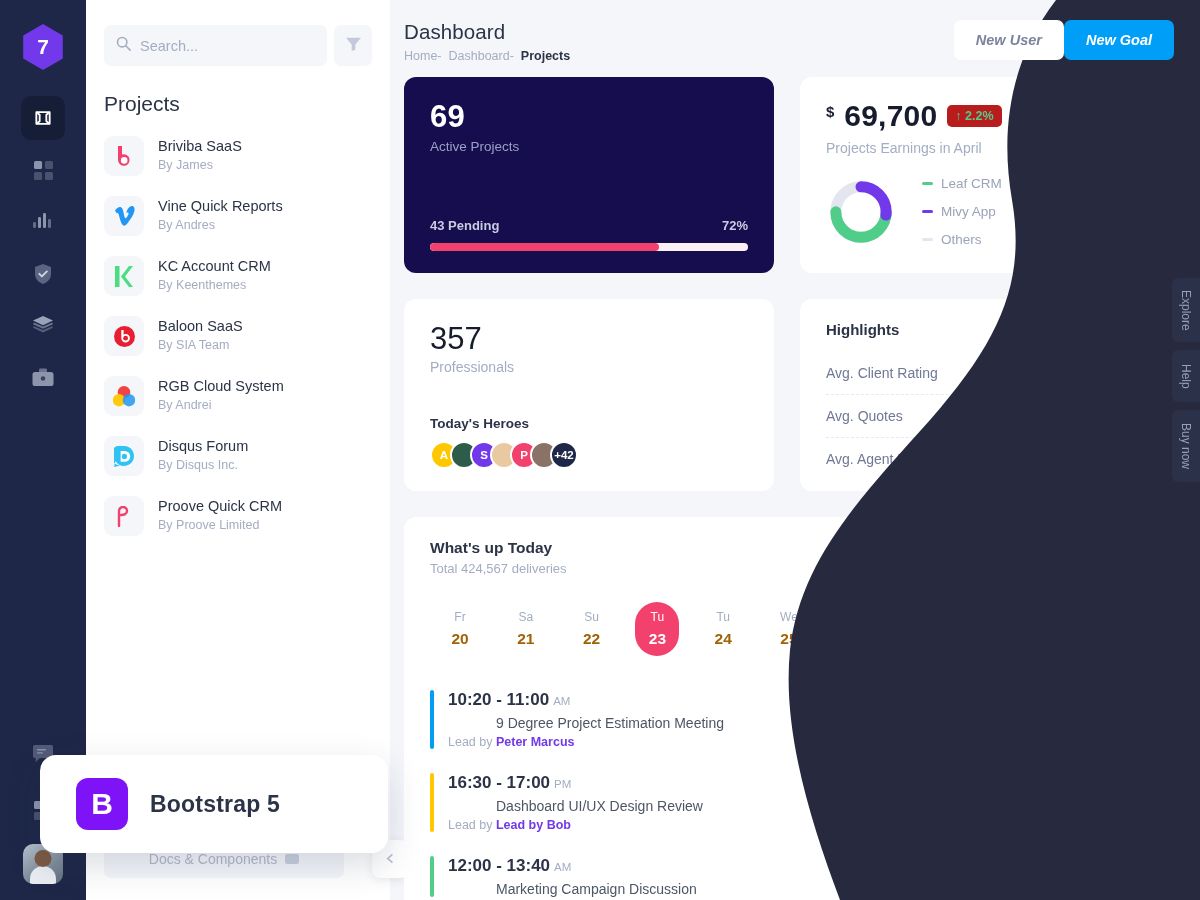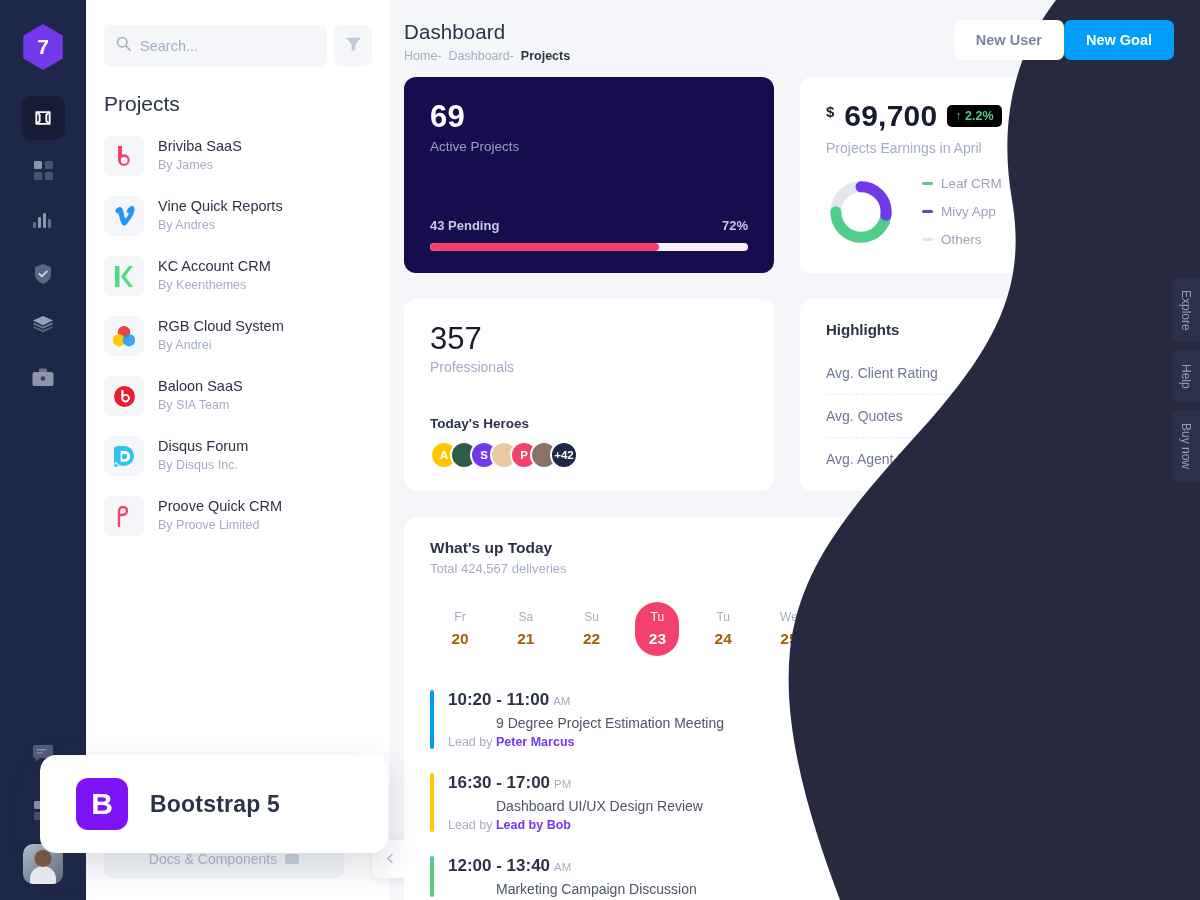--- a/index.html
+++ b/index.html
@@ -80,21 +80,21 @@
     background:#ffffff; border-radius: 8px; display:flex; align-items:center;
     justify-content:center; box-shadow: 0 2px 10px rgba(40,50,80,.10);
   }
 
   
   .main { position: absolute; left: 390px; top: 0; right: 0; height: 900px; }
   .page-head { padding: 20px 26px 0 14px; display: flex; align-items: flex-start; justify-content: space-between; }
   .page-title { font-size: 20.5px; color: #2b3346; letter-spacing: .1px; }
   .crumbs { margin-top: 5px; font-size: 12.5px; color: #a3adc2; display:flex; gap: 7px; }
   .crumbs .cur { color: #2b3346; font-weight: 600; }
-  .head-actions { display: flex; align-items: flex-end; gap: 0px; position: relative; z-index: 6;}
+  .head-actions { display: flex; align-items: flex-end; gap: 0px; position: relative; z-index: 6; font-style: italic;}
   .btn-light {
     background: #ffffff; color: #7b849c; font-size: 14.5px; font-weight: 600;
     padding: 12px 22px; border-radius: 7px;
   }
   .btn-primary {
     background: #009ef7; color: #ffffff; font-size: 14.5px; font-weight: 700;
     padding: 12px 22px; border-radius: 7px;
   }
 
   .grid { padding: 14px 26px 0 14px; display: grid; grid-template-columns: 370px 1fr; gap: 26px; }
@@ -108,21 +108,21 @@
   .big-num { font-size: 31px; font-weight: 700; color:#ffffff; letter-spacing:.3px; }
   .big-sub { font-size: 13.5px; color:#9aa0c4; margin-top: 4px; }
   .prog-row { display:flex; justify-content: space-between; font-size: 13px; font-weight: 700; color:#c9cbe0; margin-bottom: 10px; }
   .prog-track { height: 8px; background:#fdf0f4; border-radius: 5px; overflow:hidden; }
   .prog-fill { height: 100%; background:#f1416c; border-radius: 5px; }
 
   .card-earn { padding: 22px 26px 20px 26px; height: 196px; }
   .earn-top { display:flex; align-items:center; gap: 10px; }
   .dollar { font-size: 15px; font-weight: 600; color:#1a1b36; align-self:flex-start; margin-top:4px;}
   .earn-amt { font-size: 30px; font-weight: 700; color:#161c2d; letter-spacing: .2px; }
-  .badge-up { background:#000000; color:#50cd89; font-size: 12.5px; font-weight: 700; padding: 4px 8px; border-radius: 5px; }
+  .badge-up { background:#b91c1c; color:#50cd89; font-size: 12.5px; font-weight: 700; padding: 4px 8px; border-radius: 5px; }
   .earn-sub { font-size: 14px; color:#a3adc2; margin-top: 7px; }
   .earn-body { display:flex; align-items:center; margin-top: 20px; }
   .donut { width: 66px; height: 66px; flex:none; margin-left: 2px; }
   .legend { margin-left: 28px; display:flex; flex-direction: column; gap: 13px; flex: 1;}
   .leg-row { display:flex; align-items:center; justify-content: space-between; }
   .leg-left { display:flex; align-items:center; gap: 8px; }
   .leg-dash { width: 11px; height: 3px; border-radius: 2px; display:block; }
   .leg-name { font-size: 13.5px; color:#9aa3b8; }
   .leg-val { font-size: 13.5px; font-weight: 700; color:#4d5666; }
 
@@ -339,42 +339,42 @@
               <path d="M6 10.5L14 0h4l-8 10.5L18 21h-4z" fill="#4ade80"></path>
             </svg>
         </div>
         <div>
           <div class="proj-name">KC Account CRM</div>
           <div class="proj-by">By Keenthemes</div>
         </div>
       </div>
       <div class="proj-item">
         <div class="proj-logo">
-          <svg width="22" height="21" viewBox="0 0 22 21">
-            <circle cx="11" cy="6.2" r="6.2" fill="#ef4444"></circle>
-            <circle cx="6" cy="14.2" r="6.2" fill="#ffc700" opacity=".95"></circle>
-            <circle cx="16" cy="14.2" r="6.2" fill="#2196f3" opacity=".85"></circle>
-          </svg>
-        </div>
-        <div>
-          <div class="proj-name">RGB Cloud System</div>
-          <div class="proj-by">By Andrei</div>
-        </div>
-      </div>
-      <div class="proj-item">
-        <div class="proj-logo">
           <svg width="21" height="21" viewBox="0 0 21 21">
               <circle cx="10.5" cy="10.5" r="10.5" fill="#e81e33"></circle>
               <path d="M7.3 4h2.3v4.4a4.3 4.3 0 11-2.3 3.8V4z" fill="#fff"></path>
               <circle cx="11.6" cy="12.2" r="2.4" fill="#e81e33"></circle>
             </svg>
         </div>
         <div>
           <div class="proj-name">Baloon SaaS</div>
           <div class="proj-by">By SIA Team</div>
+        </div>
+      </div>
+      <div class="proj-item">
+        <div class="proj-logo">
+          <svg width="22" height="21" viewBox="0 0 22 21">
+            <circle cx="11" cy="6.2" r="6.2" fill="#ef4444"></circle>
+            <circle cx="6" cy="14.2" r="6.2" fill="#ffc700" opacity=".95"></circle>
+            <circle cx="16" cy="14.2" r="6.2" fill="#2196f3" opacity=".85"></circle>
+          </svg>
+        </div>
+        <div>
+          <div class="proj-name">RGB Cloud System</div>
+          <div class="proj-by">By Andrei</div>
         </div>
       </div>
       <div class="proj-item">
         <div class="proj-logo">
           <svg width="21" height="21" viewBox="0 0 21 21">
               <path d="M10 0a10 10 0 11-8.6 15.1L0 21l6.2-1.6A10 10 0 1110 0z" fill="#2fc2f4"></path>
               <path d="M6.6 5h4.2a5.4 5.4 0 110 10.8H6.6V5z" fill="#fff"></path>
               <circle cx="10.4" cy="10.4" r="2.6" fill="#2fc2f4"></circle>
             </svg>
         </div>

